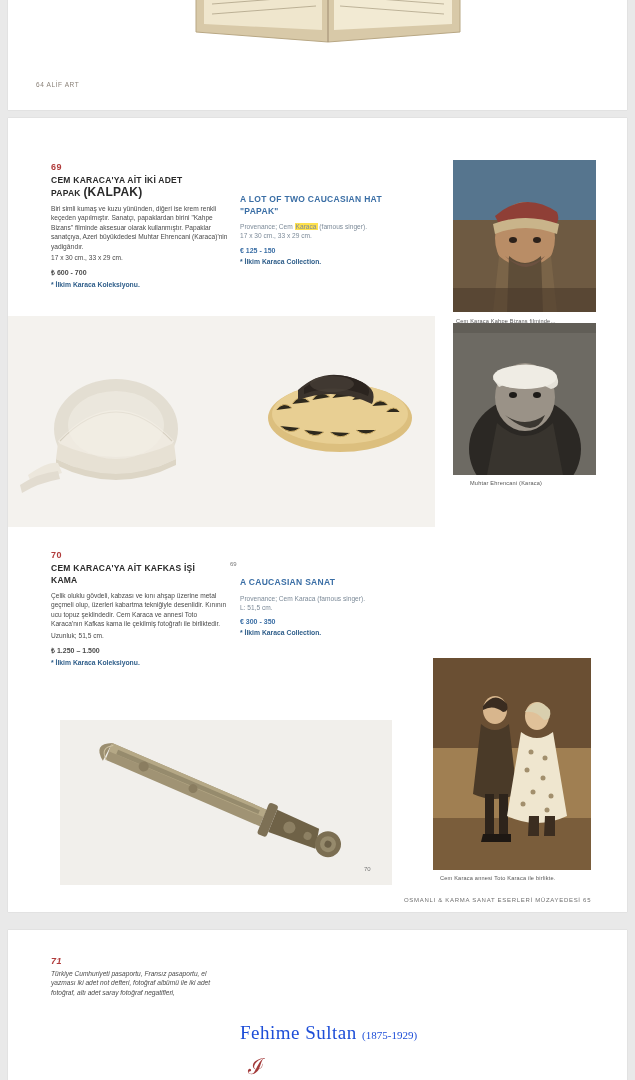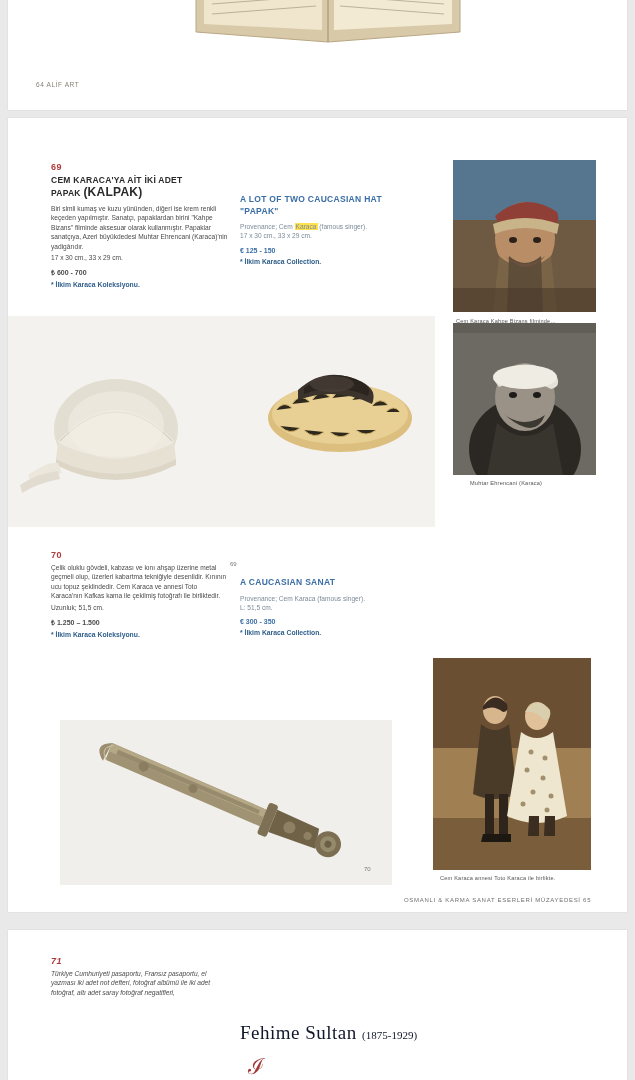--- a/index.html
+++ b/index.html
@@ -211,21 +211,21 @@
   }
   
   #sheet-bottom {
     top: 930px;
     height: 160px;
   }
   .fehime {
     position: absolute;
     left: 232px;
     top: 92px;
-    color: #0f172a;
+    color: #1d4ed8;
     font-family: "Liberation Serif", serif;
     font-size: 19px;
     letter-spacing: 0.5px;
   }
   .fehime .yrs {
     font-size: 11px;
     letter-spacing: 0;
   }
   .fehime-glyph {
     position: absolute;
@@ -381,20 +381,24 @@
           <rect x="0" y="0" width="143" height="10" fill="#55514b" opacity="0.5"></rect>
         </svg>
       </div>
       <div class="caption" style="left:462px; top:362px; width:130px;">Muhtar Ehrencani (Karaca)</div>
     </div>
 
     <div class="lot">
 
       <div class="col-tr" style="top:432px;">
         <p class="lot-num">70</p>
+        <p class="title-tr">
+          <span>CEM KARACA'YA AİT KAFKAS İŞİ</span><br>
+          <span>KAMA</span>
+        </p>
         <p class="desc-tr">Çelik oluklu gövdeli, kabzası ve kını ahşap üzerine metal geçmeli olup, üzerleri kabartma tekniğiyle desenlidir. Kınının ucu topuz şeklindedir. Cem Karaca ve annesi Toto Karaca'nın Kafkas kama ile çekilmiş fotoğrafı ile birliktedir.</p>
         <p class="desc-tr" style="margin-top:2px;">Uzunluk; 51,5 cm.</p>
         <p class="price-tr">₺ 1.250 – 1.500</p>
         <p class="coll-tr">* İlkim Karaca Koleksiyonu.</p>
       </div>
 
       <div class="col-en" style="top:445px;">
         <p class="title-en">A CAUCASIAN SANAT</p>
         <p class="desc-en">Provenance; Cem Karaca (famous singer).</p>
         <p class="desc-en">L: 51,5 cm.</p>

